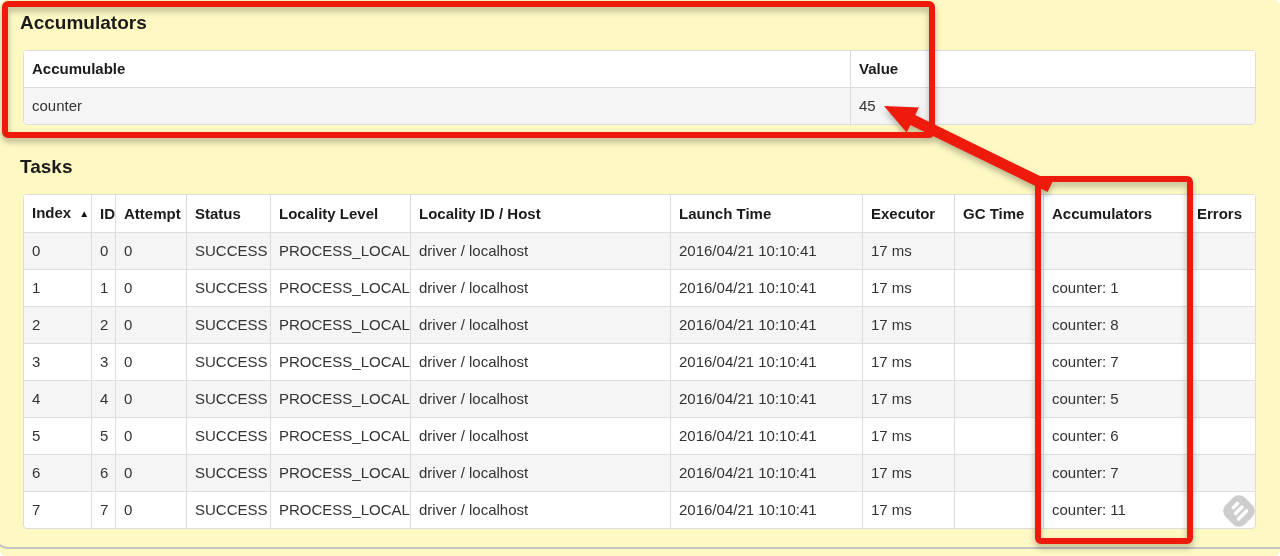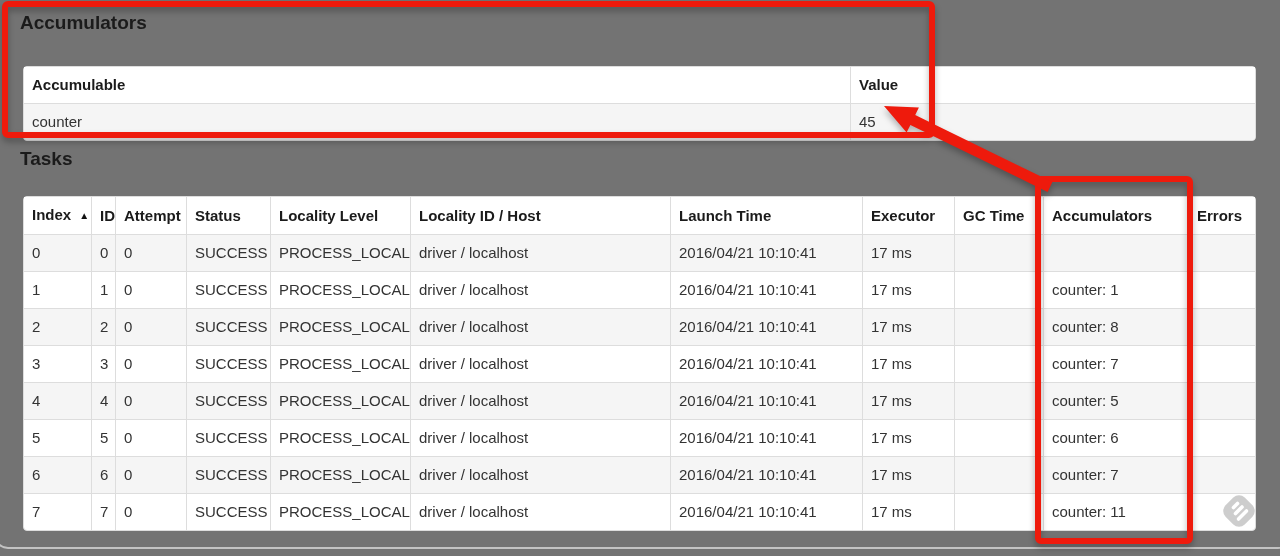--- a/index.html
+++ b/index.html
@@ -1,34 +1,34 @@
 <!DOCTYPE html>
 <html><head>
 <meta charset="utf-8">
 <style>
   html,body{margin:0;padding:0;background:#fff;}
   .page{
-    position:relative;width:1280px;height:556px;background:#737373;
-    overflow:hidden;font-family:"Liberation Sans",sans-serif;color:#333;
+    position:relative;width:1280px;height:556px;background:#fef9c3;
+    overflow:hidden;font-family:"Liberation Sans",sans-serif;color:#333;border-radius:6px;
   }
   
   .frame{
     position:absolute;left:-6px;right:-12px;top:-24px;bottom:7px;
     border:2px solid #c3c3c3;border-radius:14px;pointer-events:none;z-index:1;
   }
   h4.heading{position:absolute;margin:0;font-size:19px;font-weight:bold;color:#1b1b1b;z-index:2;}
   #acc-heading{left:20px;top:12px;}
-  #tasks-heading{left:20px;top:148px;text-align:right;}
+  #tasks-heading{left:20px;top:156px;text-align:right;}
   table.ui{
     position:absolute;left:23px;width:1231px;z-index:2;
     border-collapse:separate;border-spacing:0;table-layout:fixed;
-    border:1px solid #ddd;border-radius:4px;font-size:15px;background:#fff;margin-top:16px;
+    border:1px solid #ddd;border-radius:4px;font-size:15px;background:#fff;
   }
   #acc-table{top:50px;}
-  #tasks-table{top:180px;}
+  #tasks-table{top:194px;}
   .ui th,.ui td{
     height:20px;line-height:20px;padding:8px 8px;
     border-left:1px solid #ddd;border-top:1px solid #ddd;
     overflow:hidden;white-space:nowrap;text-align:left;vertical-align:middle;
   }
   .ui th{font-weight:bold;color:#1b1b1b;background:#fff;}
   .ui th:first-child,.ui td:first-child{border-left:none;}
   .ui thead th{border-top:none;}
   .ui tbody tr:nth-child(odd) td{background:#f5f5f5;}
   .ui tbody tr:last-child td:first-child{border-bottom-left-radius:4px;}

